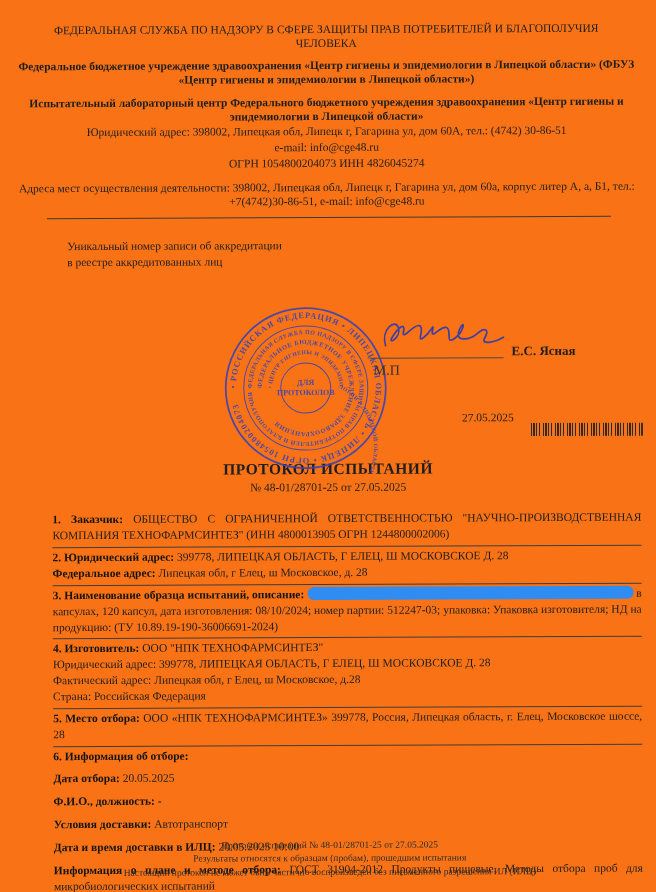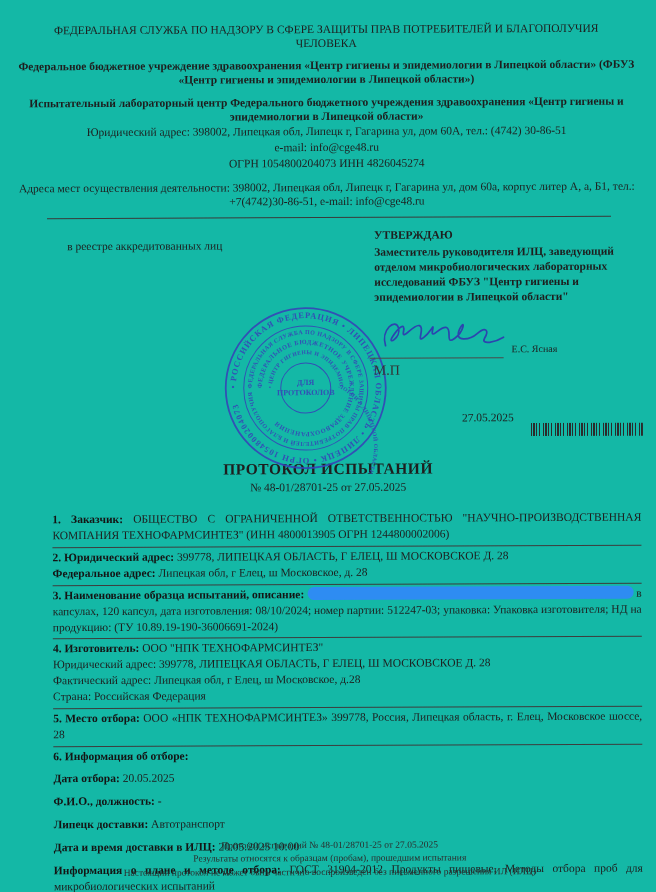--- a/index.html
+++ b/index.html
@@ -1,18 +1,18 @@
 <!DOCTYPE html>
 <html><head>
 <meta charset="utf-8">
 <style>
   html,body { margin:0; padding:0; background:#e8e8e8; }
   .page {
     position:relative; width:656px; height:892px; margin:0 auto;
-    background:#14b8a6; overflow:hidden;
+    background:#f97316; overflow:hidden;
     font-family:"Liberation Serif","DejaVu Serif",serif;
     color:#1e1e1e;
   }
   .page-inner { position:absolute; inset:0; transform:rotate(-0.25deg); }
 
   
   .doc-header { text-align:center; padding-top:22px; }
   .doc-header p { margin:0; }
   .hdr-agency { font-size:11.5px; line-height:1.25; width:560px; margin:0 auto !important; }
   .hdr-org    { font-weight:bold; font-size:11.5px; line-height:1.25; width:620px; margin:7px auto 0 !important; }
@@ -22,21 +22,21 @@
   .rule { border:none; border-top:1.2px solid #3a3a3a; margin:9px 44px 0 48px; }
 
   
   .cluster { position:relative; height:238px; }
   .accred { position:absolute; left:68px; top:20px; font-size:11.5px; line-height:1.35; }
   .approve { position:absolute; left:375px; top:10px; width:252px; font-weight:bold; font-size:11.5px; line-height:1.3; }
   .approve .ttl { margin-bottom:2px; }
   .stamp { position:absolute; left:220px; top:84px; opacity:0.88; }
   .sig-svg { position:absolute; left:378px; top:96px; }
   .sig-line { position:absolute; left:370px; top:140px; width:134px; border-bottom:1px solid #4a4a4a; }
-  .sig-name { position:absolute; left:512px; top:126px; font-weight:normal; font-size:10px; }
+  .sig-name { position:absolute; left:512px; top:126px; font-weight:bold; font-size:13px; }
   .sig-mp   { position:absolute; left:374px; top:145px; font-size:14px; color:#333; }
   .sig-date { position:absolute; left:462px; top:152px; font-size:11.5px;margin-top:42px; }
   .barcode  { position:absolute; left:531px; top:206px; width:112px; height:13px;
     background:
       repeating-linear-gradient(90deg,
         #2b2b2b 0 1px, transparent 1px 2px,
         #2b2b2b 2px 4px, transparent 4px 5px,
         #2b2b2b 5px 6px, transparent 6px 8px,
         #2b2b2b 8px 9px, transparent 9px 12px);
   }
@@ -75,27 +75,24 @@
       <p class="hdr-lab">Испытательный лабораторный центр Федерального бюджетного учреждения здравоохранения «Центр гигиены и эпидемиологии в Липецкой области»</p>
       <p class="hdr-addr">Юридический адрес: 398002, Липецкая обл, Липецк г, Гагарина ул, дом 60А, тел.: (4742) 30-86-51</p>
       <p class="hdr-addr">e-mail: info@cge48.ru</p>
       <p class="hdr-addr">ОГРН 1054800204073 ИНН 4826045274</p>
       <p class="hdr-act">Адреса мест осуществления деятельности: 398002, Липецкая обл, Липецк г, Гагарина ул, дом 60а, корпус литер А, а, Б1, тел.: +7(4742)30-86-51, e-mail: info@cge48.ru</p>
     </div>
     <hr class="rule">
 
     <div class="cluster">
       <div class="accred">
+        <div>Уникальный номер записи об аккредитации</div>
         <div>в реестре аккредитованных лиц</div>
       </div>
 
-      <div class="approve">
-        <div class="ttl">УТВЕРЖДАЮ</div>
-        <div>Заместитель руководителя ИЛЦ, заведующий отделом микробиологических лабораторных исследований ФБУЗ "Центр гигиены и эпидемиологии в Липецкой области"</div>
-      </div>
 
       <svg class="stamp" width="172" height="172" viewBox="0 0 172 172">
         <defs>
           <path id="ring1p" d="M 86,86 m -70,0 a 70,70 0 1,1 140,0 a 70,70 0 1,1 -140,0"></path>
           <path id="ring2p" d="M 86,86 m -54,0 a 54,54 0 1,1 108,0 a 54,54 0 1,1 -108,0"></path>
           <path id="ring3p" d="M 86,86 m -44,0 a 44,44 0 1,1 88,0 a 44,44 0 1,1 -88,0"></path>
           <path id="ring4p" d="M 86,86 m -34,0 a 34,34 0 1,1 68,0 a 68,68 0 1,1 -68,0"></path>
         </defs>
         <circle cx="86" cy="86" r="80" fill="none" stroke="#3742b8" stroke-width="1.8"></circle>
         <circle cx="86" cy="86" r="62" fill="none" stroke="#3742b8" stroke-width="1"></circle>
@@ -163,21 +160,21 @@
         <p class="just"><b>5. Место отбора:</b>
           <span>ООО «НПК ТЕХНОФАРМСИНТЕЗ» 399778, Россия, Липецкая область, г. Елец, Московское шоссе, 28</span></p>
       </div>
 
       <div class="sec">
         <p><b>6. Информация об отборе:</b></p>
         <p class="gap"><b>Дата отбора:</b>
           <span>20.05.2025</span></p>
         <p class="gap"><b>Ф.И.О., должность:</b>
           <span>-</span></p>
-        <p class="gap"><b>Липецк доставки:</b>
+        <p class="gap"><b>Условия доставки:</b>
           <span>Автотранспорт</span></p>
         <p class="gap"><b>Дата и время доставки в ИЛЦ:</b>
           <span>20.05.2025 10:00</span></p>
         <p class="gap just"><b>Информация о плане и методе отбора:</b>
           <span>ГОСТ 31904-2012 Продукты пищевые. Методы отбора проб для микробиологических испытаний</span></p>
       </div>
 
     </div>
 
     <div class="footer">

